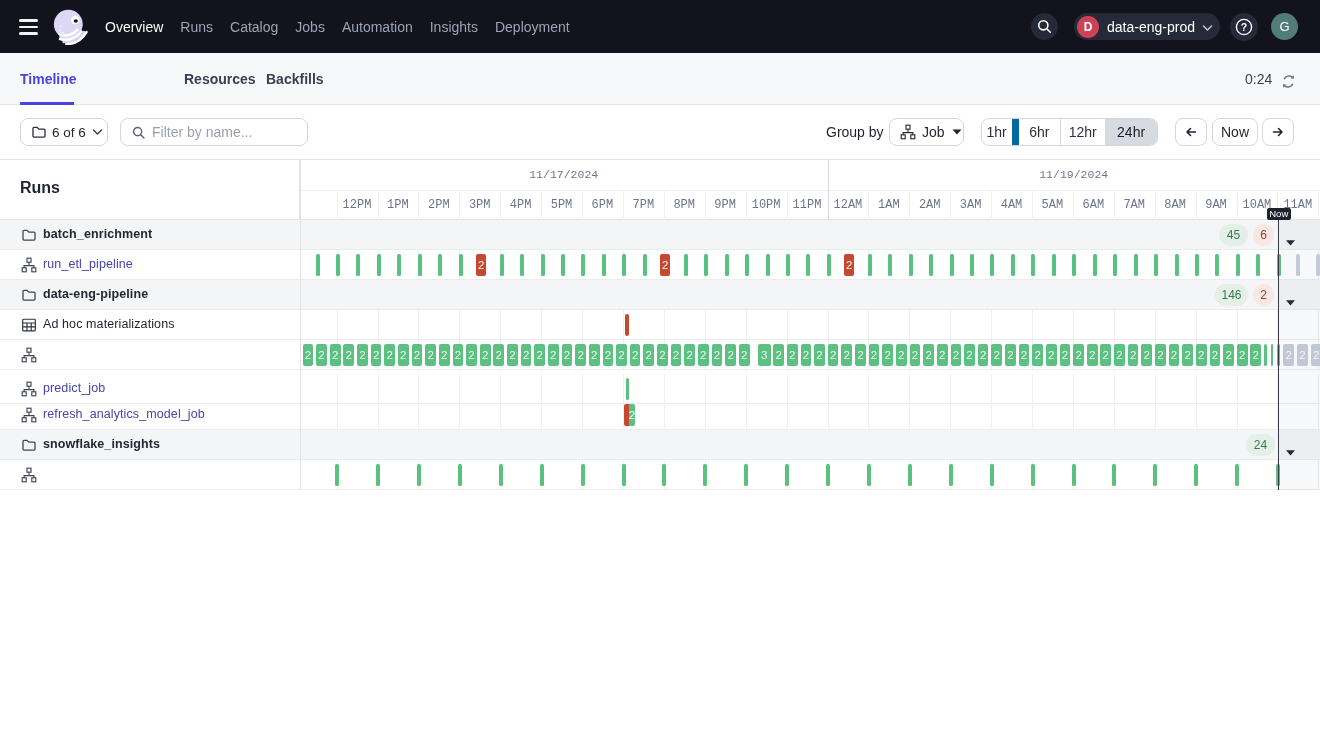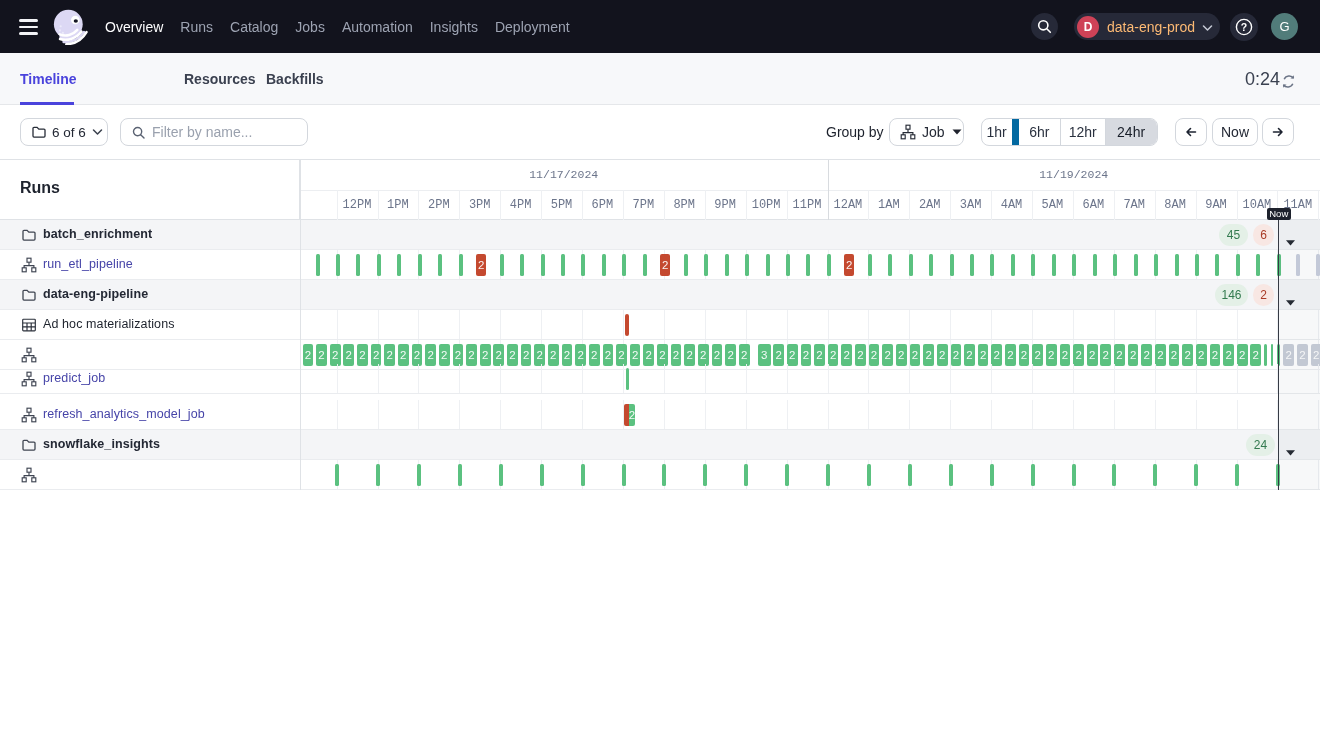--- a/index.html
+++ b/index.html
@@ -48,36 +48,36 @@
       <a>Automation</a>
       <a>Insights</a>
       <a>Deployment</a>
     </div>
 <div class="abs" style="left:1031px;top:13px;width:27px;height:27px;border-radius:50%;background:#262938"><svg style="" width="27" height="27" viewBox="0 0 27 27" xmlns="http://www.w3.org/2000/svg">
         <circle cx="12.3" cy="12.3" r="4.6" fill="none" stroke="#fff" stroke-width="1.6"></circle>
         <path d="M15.8 15.8 L19.3 19.3" stroke="#fff" stroke-width="1.6" stroke-linecap="round"></path>
       </svg></div>
 <div class="abs" style="left:1074px;top:13px;width:146px;height:27px;border-radius:14px;background:#262938;display:flex;align-items:center">
       <div style="width:22px;height:22px;border-radius:50%;background:#ce4257;color:#fff;font-size:12px;font-weight:700;display:flex;align-items:center;justify-content:center;margin-left:3px">D</div>
-      <span style="color:#fdba74;font-size:14px;margin-left:8px">data-eng-prod</span>
+      <span style="color:#ffffff;font-size:14px;margin-left:8px">data-eng-prod</span>
       <svg style="margin-left:7px" width="11" height="8" viewBox="0 0 11 8" xmlns="http://www.w3.org/2000/svg">
         <path d="M1.5 3 L5.5 7 L9.5 3" fill="none" stroke="#c7cbd6" stroke-width="1.5" stroke-linecap="round" stroke-linejoin="round"></path>
       </svg>
     </div>
 <div class="abs" style="left:1230px;top:13px;width:28px;height:28px;border-radius:50%;background:#262938"><svg style="" width="28" height="28" viewBox="0 0 28 28" xmlns="http://www.w3.org/2000/svg">
         <circle cx="14" cy="14" r="7.6" fill="none" stroke="#fff" stroke-width="1.4"></circle>
         <text x="14" y="18" font-size="10.5" font-weight="700" fill="#fff" text-anchor="middle" font-family="Liberation Sans,sans-serif">?</text>
       </svg></div>
 <div class="abs" style="left:1271px;top:13px;width:27px;height:27px;border-radius:50%;background:#517c7a;color:#fff;font-size:13px;display:flex;align-items:center;justify-content:center">G</div>
 </div>
 <div id="tabbar">
 <div class="tab" style="left:20px;color:#4a43dc">Timeline<div class="abs" style="left:0;bottom:0;width:54px;height:3px;background:#4a43dc"></div></div>
 <div class="tab" style="left:184px">Resources</div>
 <div class="tab" style="left:266px">Backfills</div>
-<div class="abs" style="left:1245px;top:0;height:52px;display:flex;align-items:center;font-size:18px;color:#3a4150">0:24</div>
+<div class="abs" style="left:1245px;top:0;height:52px;display:flex;align-items:center;font-size:14px;color:#3a4150">0:24</div>
 <div class="abs" style="left:1281px;top:20.5px"><svg style="" width="15" height="15" viewBox="0 0 15 15" xmlns="http://www.w3.org/2000/svg">
         <path d="M12.6 4.3 A5.4 5.4 0 0 0 3.2 5.3 M2.4 10.7 A5.4 5.4 0 0 0 11.8 9.7" fill="none" stroke="#6b7486" stroke-width="1.5"></path>
         <path d="M12.9 1.2 V4.6 H9.5 Z" fill="#6b7486"></path>
         <path d="M2.1 13.8 V10.4 H5.5 Z" fill="#6b7486"></path>
       </svg></div>
 </div>
 <div id="filterrow">
 <div class="btn" style="left:20px;width:88px">
       <svg style="margin-left:10px" width="16" height="16" viewBox="0 0 16 16" xmlns="http://www.w3.org/2000/svg">
         <path d="M2 4.3 a1 1 0 0 1 1-1 h3.1 l1.7 1.8 h5.2 a1 1 0 0 1 1 1 v6 a1 1 0 0 1 -1 1 h-10 a1 1 0 0 1 -1-1 z" fill="none" stroke="#272c37" stroke-width="1.3"></path>
@@ -433,21 +433,21 @@
 <div class="box" style="left:1223.2px;width:10.8px">2</div>
 <div class="box" style="left:1236.8px;width:10.8px">2</div>
 <div class="box" style="left:1250.4px;width:10.8px">2</div>
 <div class="tick" style="left:1264.1px;width:2.6px"></div>
 <div class="tick" style="left:1270.9px;width:2.6px"></div>
 <div class="tick" style="left:1277.1px;width:2.6px"></div>
 <div class="boxg" style="left:1283.4px;width:10.8px">2</div>
 <div class="boxg" style="left:1297.0px;width:10.8px">2</div>
 <div class="boxg" style="left:1310.8px;width:10.8px">2</div>
 </div>
-<div class="row" style="top:204px">
+<div class="row" style="top:214px">
 <div class="gl" style="left:336.6px"></div>
       <div class="gl" style="left:377.5px"></div>
       <div class="gl" style="left:418.4px"></div>
       <div class="gl" style="left:459.3px"></div>
       <div class="gl" style="left:500.2px"></div>
       <div class="gl" style="left:541.1px"></div>
       <div class="gl" style="left:582.0px"></div>
       <div class="gl" style="left:622.9px"></div>
       <div class="gl" style="left:663.8px"></div>
       <div class="gl" style="left:704.7px"></div>

